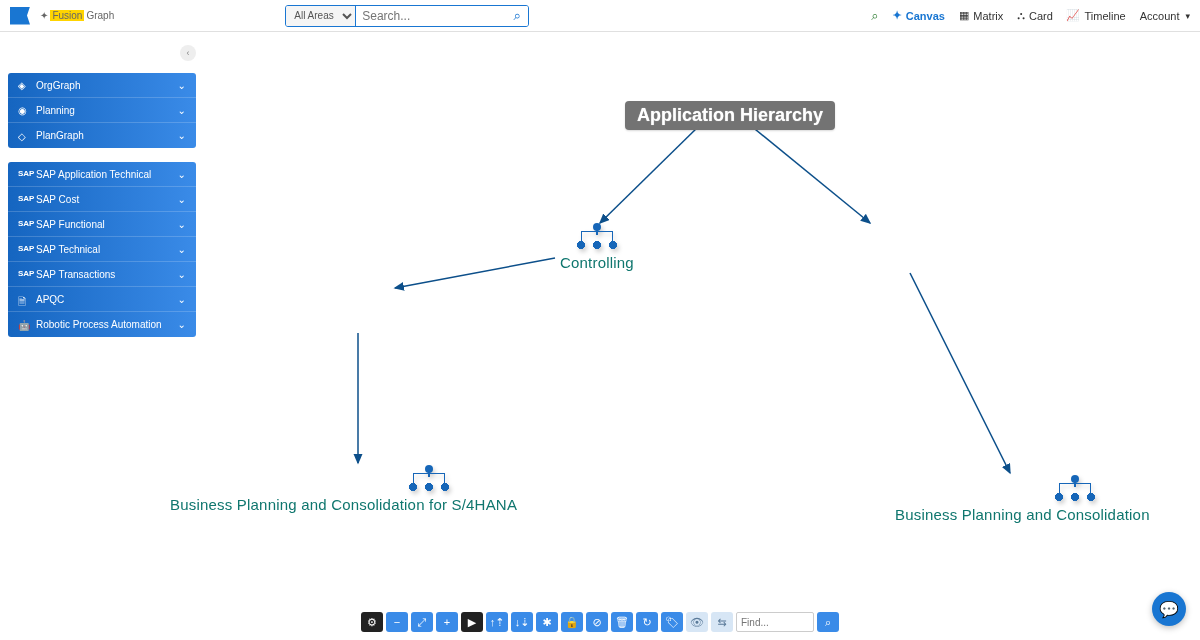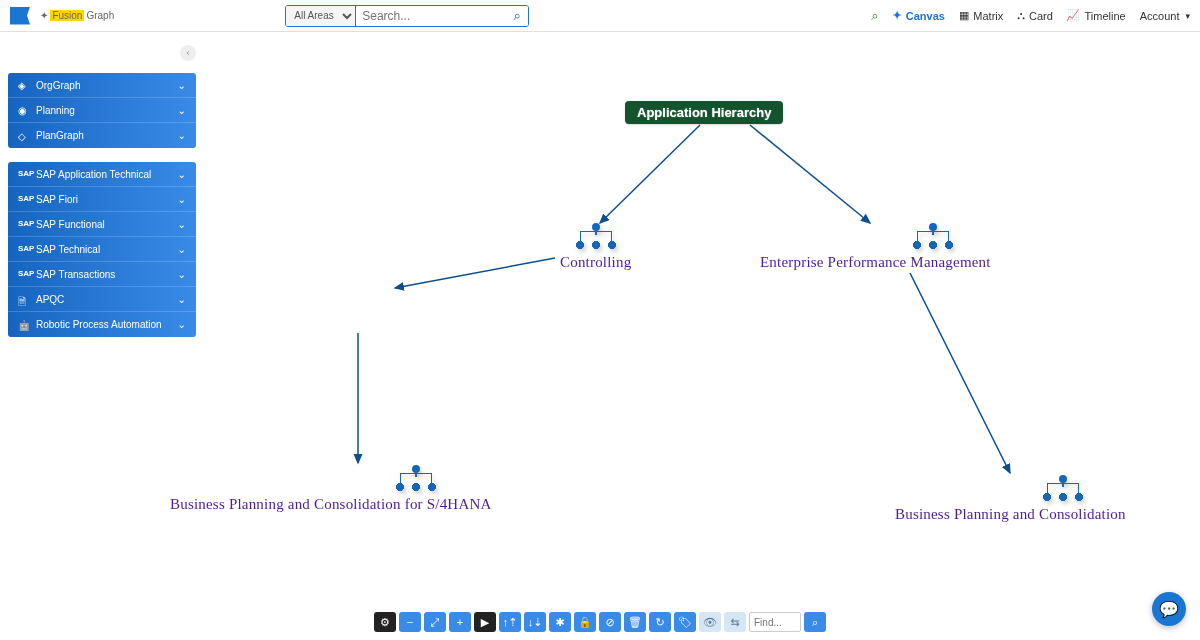--- a/index.html
+++ b/index.html
@@ -26,37 +26,37 @@
 .side-group { margin-bottom: 14px; }
 .side-item { background: linear-gradient(90deg, #1565c0, #3a8be8); color: #fff; height: 25px; display: flex; align-items: center; padding: 0 10px; font-size: 10px; border-bottom: 1px solid rgba(255,255,255,0.18); cursor: pointer; position:relative;}
 .side-item .chev { margin-left: auto; font-size: 10px;}
 .side-item .si-icon { width:12px; height:10px; margin-right:6px; display:inline-block; }
 .side-group .side-item:first-child { border-radius: 3px 3px 0 0;}
 .side-group .side-item:last-child { border-radius: 0 0 3px 3px; border-bottom:none;}
 
 
 .canvas { position: absolute; left: 0; top: 33px; right: 0; bottom: 0; }
 .node { position: absolute; text-align: center; }
-.node-label { font-size: 15px; color: #4c1d95; white-space: nowrap; font-family: Liberation Serif, serif; letter-spacing: 0.2px;}
-.node-root { background: #14532d; color: #fff; padding: 4px 12px; border-radius: 4px; font-weight: bold; font-size: 13px; text-shadow: 0 0 1px rgba(255,255,255,0.6); box-shadow: 0 1px 2px rgba(0,0,0,0.15);}
+.node-label { font-size: 15px; color: #0f766e; white-space: nowrap; font-family: Liberation Sans, sans-serif; letter-spacing: 0.2px;}
+.node-root { background: #737373; color: #fff; padding: 4px 12px; border-radius: 4px; font-weight: bold; font-size: 18px; text-shadow: 0 0 1px rgba(255,255,255,0.6); box-shadow: 0 1px 2px rgba(0,0,0,0.15);}
 .hier-icon { display:inline-block; position: relative; width: 40px; height: 26px; margin-bottom: 2px; filter: drop-shadow(2px 3px 2px rgba(0,0,0,0.18));}
 .hier-icon::before { content:""; position:absolute; top:0; left:16px; width:8px; height:8px; background:#1666b8; border-radius:50%; }
 .hier-icon::after { content:""; position:absolute; bottom:0; left:0; width:40px; height:8px; background: radial-gradient(circle at 4px 4px, #1666b8 4px, transparent 4px), radial-gradient(circle at 20px 4px, #1666b8 4px, transparent 4px), radial-gradient(circle at 36px 4px, #1666b8 4px, transparent 4px);}
 .hier-icon .lines { position:absolute; top:8px; left:4px; width:32px; height:12px; border-top:1px solid #1666b8; }
 .hier-icon .lines::before { content:""; position:absolute; left:0; top:0; width:1px; height:10px; background:#1666b8;}
 .hier-icon .lines::after { content:""; position:absolute; right:0; top:0; width:1px; height:10px; background:#1666b8;}
 .hier-icon .midline { position:absolute; top:4px; left:19px; width:2px; height:8px; background:#1666b8;}
 svg.arrows { position: absolute; top:0; left:0; width:100%; height:100%; pointer-events:none;}
 
 
 .bottom-bar { position: absolute; bottom: 8px; left: 50%; transform: translateX(-50%); display: flex; align-items: center; gap: 3px; background: #fff; }
 .btb { width: 22px; height: 20px; display: flex; align-items: center; justify-content: center; border-radius: 3px; background: #3a8be8; color: #fff; font-size: 11px; cursor:pointer;}
 .btb.dark { background: #222; }
 .btb.light { background: #d7e6f5; color: #5a7a99; }
-.find-input { border: 1px solid #ccc; width: 52px; height: 20px; font-size: 10px; padding: 0 4px; border-radius: 2px;}
+.find-input { border: 1px solid #ccc; width: 78px; height: 20px; font-size: 10px; padding: 0 4px; border-radius: 2px;}
 
 
 .chat-bubble { position: absolute; right: 14px; bottom: 14px; width: 34px; height: 34px; border-radius: 50%; background: #1976d2; color: #fff; display: flex; align-items: center; justify-content: center; box-shadow: 0 2px 6px rgba(0,0,0,0.25); cursor:pointer; font-size:16px;}
 
 
 .u { font-family: Arial, sans-serif; }
 </style>
 </head>
 <body>
 
@@ -120,21 +120,21 @@
       </div>
   </div>
   <div class="side-group">
     <div class="side-item">
         <span class="si-icon" style="font-size:8px;font-weight:bold;">SAP</span>
         <span>SAP Application Technical</span>
         <span class="chev">⌄</span>
       </div>
     <div class="side-item">
         <span class="si-icon" style="font-size:8px;font-weight:bold;">SAP</span>
-        <span>SAP Fiori</span>
+        <span>SAP Cost</span>
         <span class="chev">⌄</span>
       </div>
     <div class="side-item">
         <span class="si-icon" style="font-size:8px;font-weight:bold;">SAP</span>
         <span>SAP Functional</span>
         <span class="chev">⌄</span>
       </div>
     <div class="side-item">
         <span class="si-icon" style="font-size:8px;font-weight:bold;">SAP</span>
         <span>SAP Technical</span>
@@ -174,24 +174,20 @@
 
   <div class="node" style="left:625px; top:68px;">
     <div class="node-root">Application Hierarchy</div>
   </div>
 
   <div class="node" style="left:560px; top:190px;">
     <div class="hier-icon"><span class="lines"></span><span class="midline"></span></div>
     <div class="node-label">Controlling</div>
   </div>
 
-  <div class="node" style="left:760px; top:190px;">
-    <div class="hier-icon" style="margin-left:115px;"><span class="lines"></span><span class="midline"></span></div>
-    <div class="node-label">Enterprise Performance Management</div>
-  </div>
 
 
   <div class="node" style="left:170px; top:432px;">
     <div class="hier-icon" style="margin-left:170px;"><span class="lines"></span><span class="midline"></span></div>
     <div class="node-label">Business Planning and Consolidation for S/4HANA</div>
   </div>
 
   <div class="node" style="left:895px; top:442px;">
     <div class="hier-icon" style="margin-left:105px;"><span class="lines"></span><span class="midline"></span></div>
     <div class="node-label">Business Planning and Consolidation</div>

